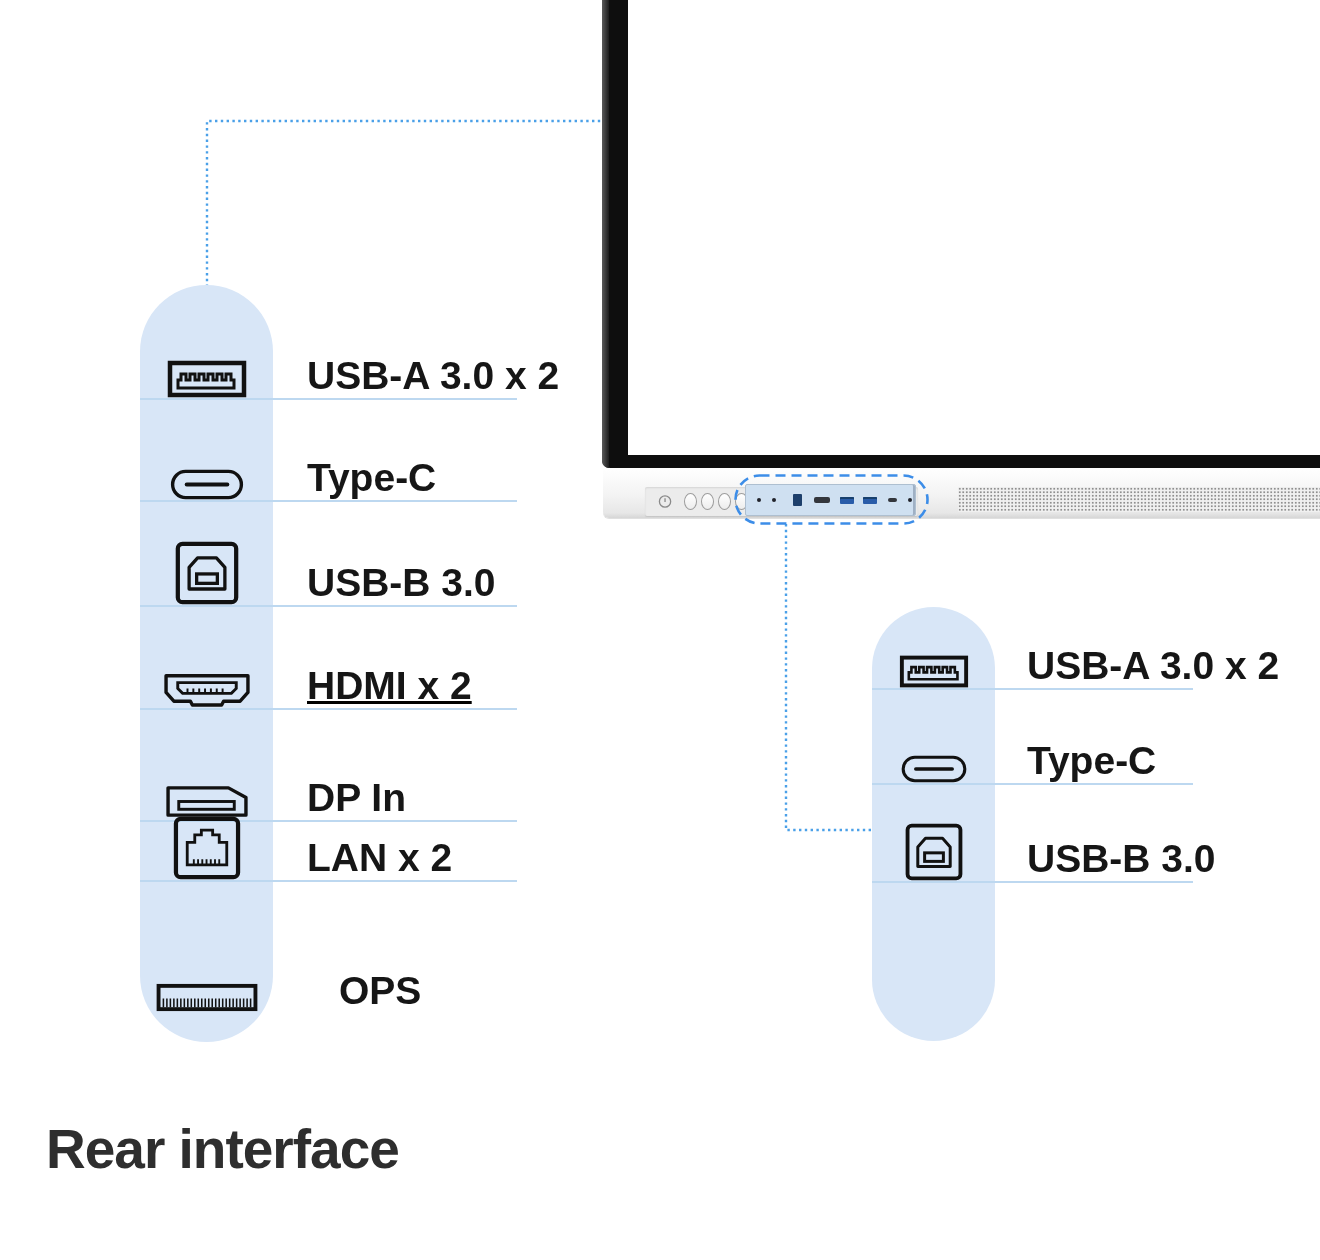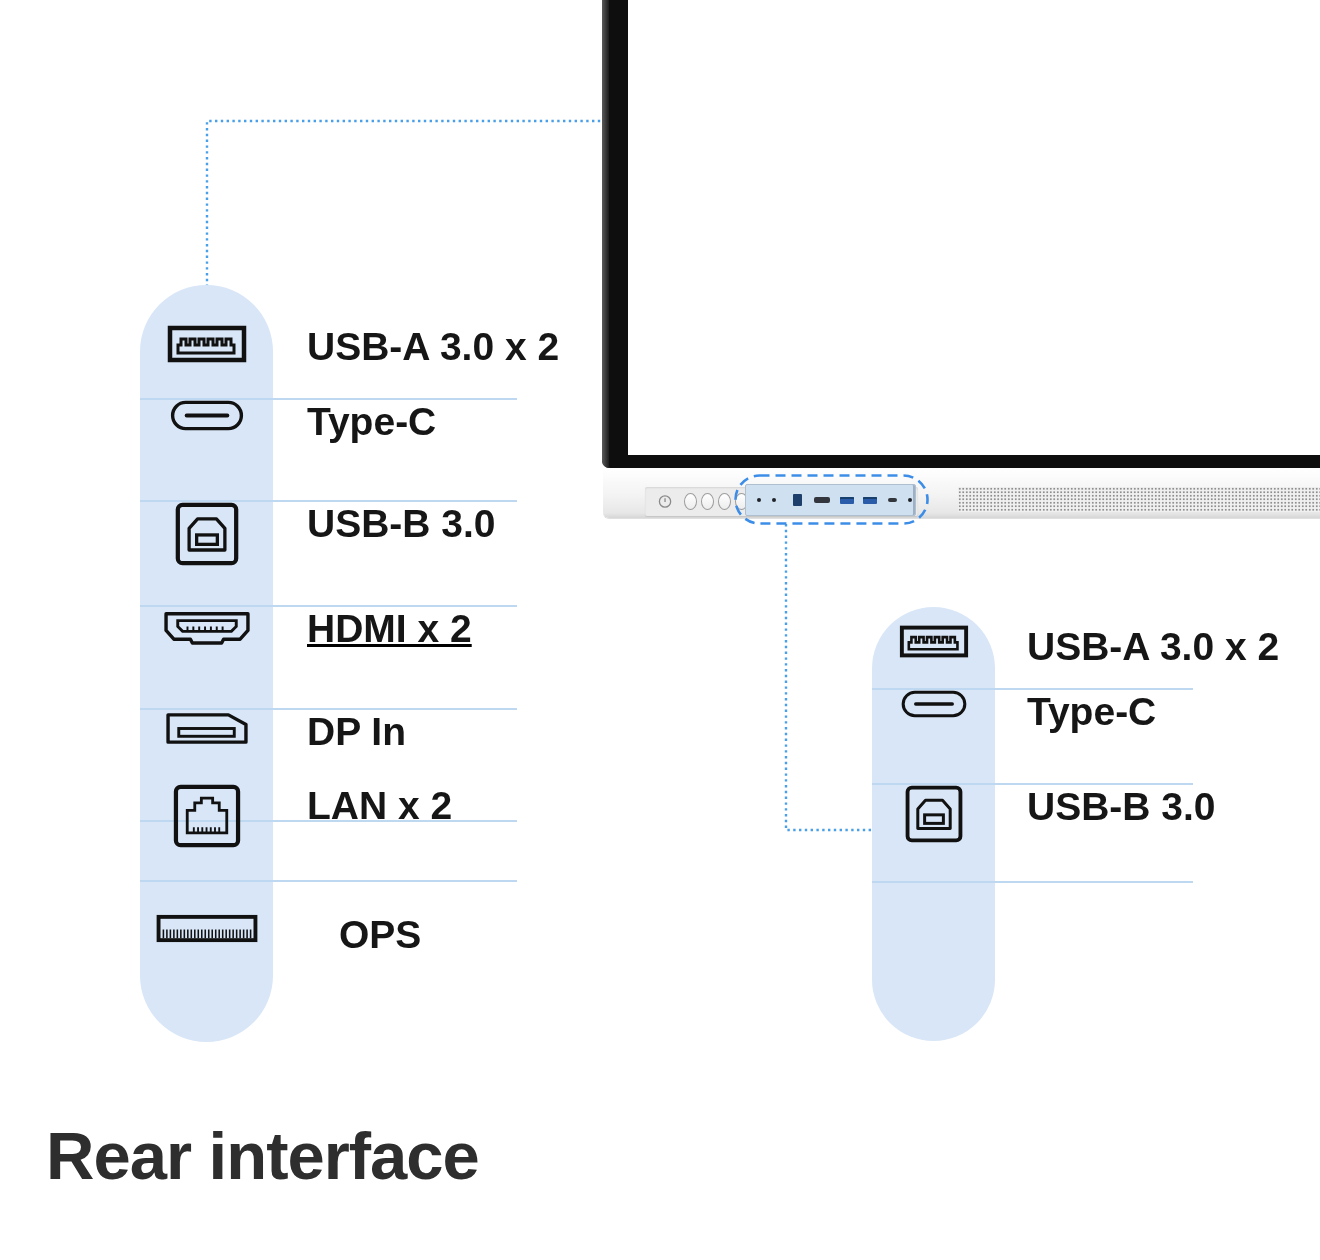--- a/index.html
+++ b/index.html
@@ -66,39 +66,39 @@
   }
 
   
   .pill {
     position:absolute; background:#d8e6f7; z-index:2;
   }
   .pill.rear  { left:140px; top:285px; width:133px; height:757px; border-radius:67px; }
   .pill.front { left:872px; top:607px; width:123px; height:434px; border-radius:62px; }
 
   .row {
-    position:absolute; display:flex; align-items:flex-start; z-index:3;
+    position:absolute; display:flex; align-items:flex-end; z-index:3;
   }
   .row.bordered { border-bottom:2px solid #bdd8f0; }
   .rear-row  { left:140px; width:377px; }
   .front-row { left:872px; width:321px; }
   .icon-cell { display:flex; justify-content:center; align-items:center; flex:none; }
   .rear-row  .icon-cell { width:133px; }
   .front-row .icon-cell { width:123px; }
   .port-label {
     font-size:39px; font-weight:700; color:#161616; letter-spacing:0;
     white-space:nowrap;
   }
   .rear-row  .port-label { margin-left:34px; }
   .front-row .port-label { margin-left:32px; }
 
   
   .section-title {
     position:absolute; top:1117px; z-index:5;
-    font-size:67px; font-weight:700; color:#2e2e2e; letter-spacing:-1px;
+    font-size:55px; font-weight:700; color:#2e2e2e; letter-spacing:-1px;
     white-space:nowrap;
   }
   .section-title.rear  { left:46px;  }
   .section-title.front { left:710px; }
 
   .icon-svg { display:block; }
 </style>
 </head>
 <body>
 

